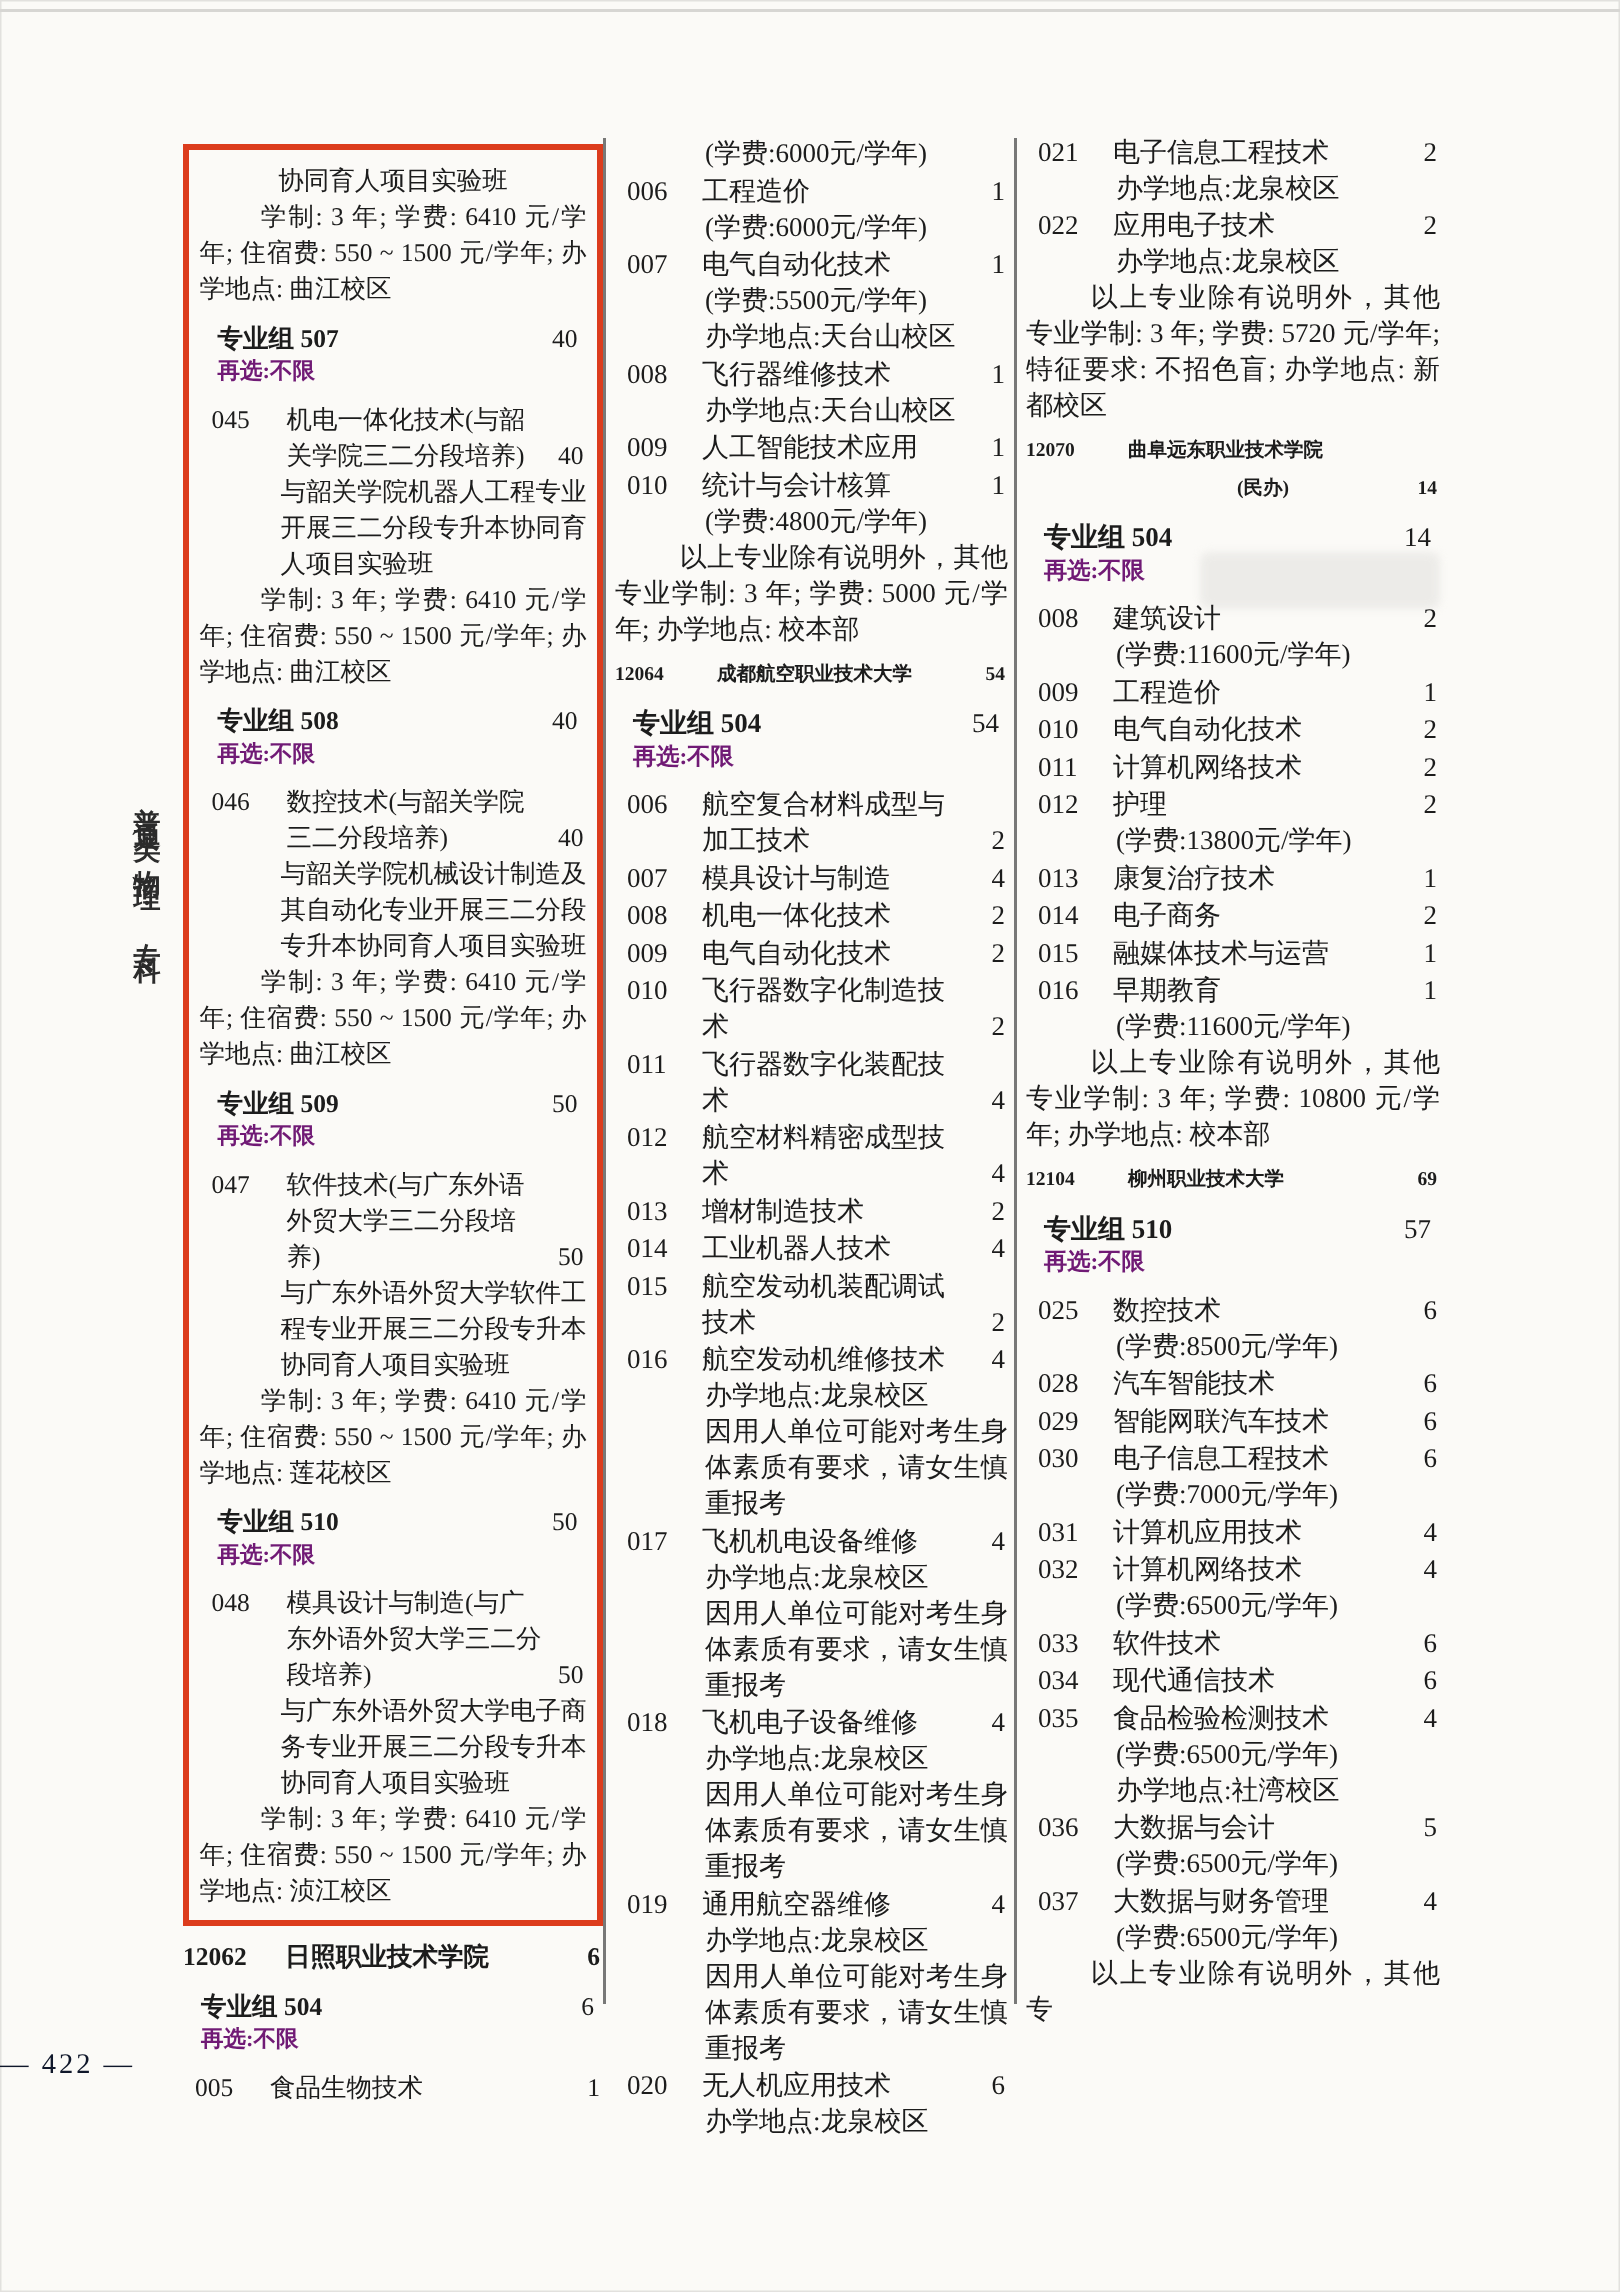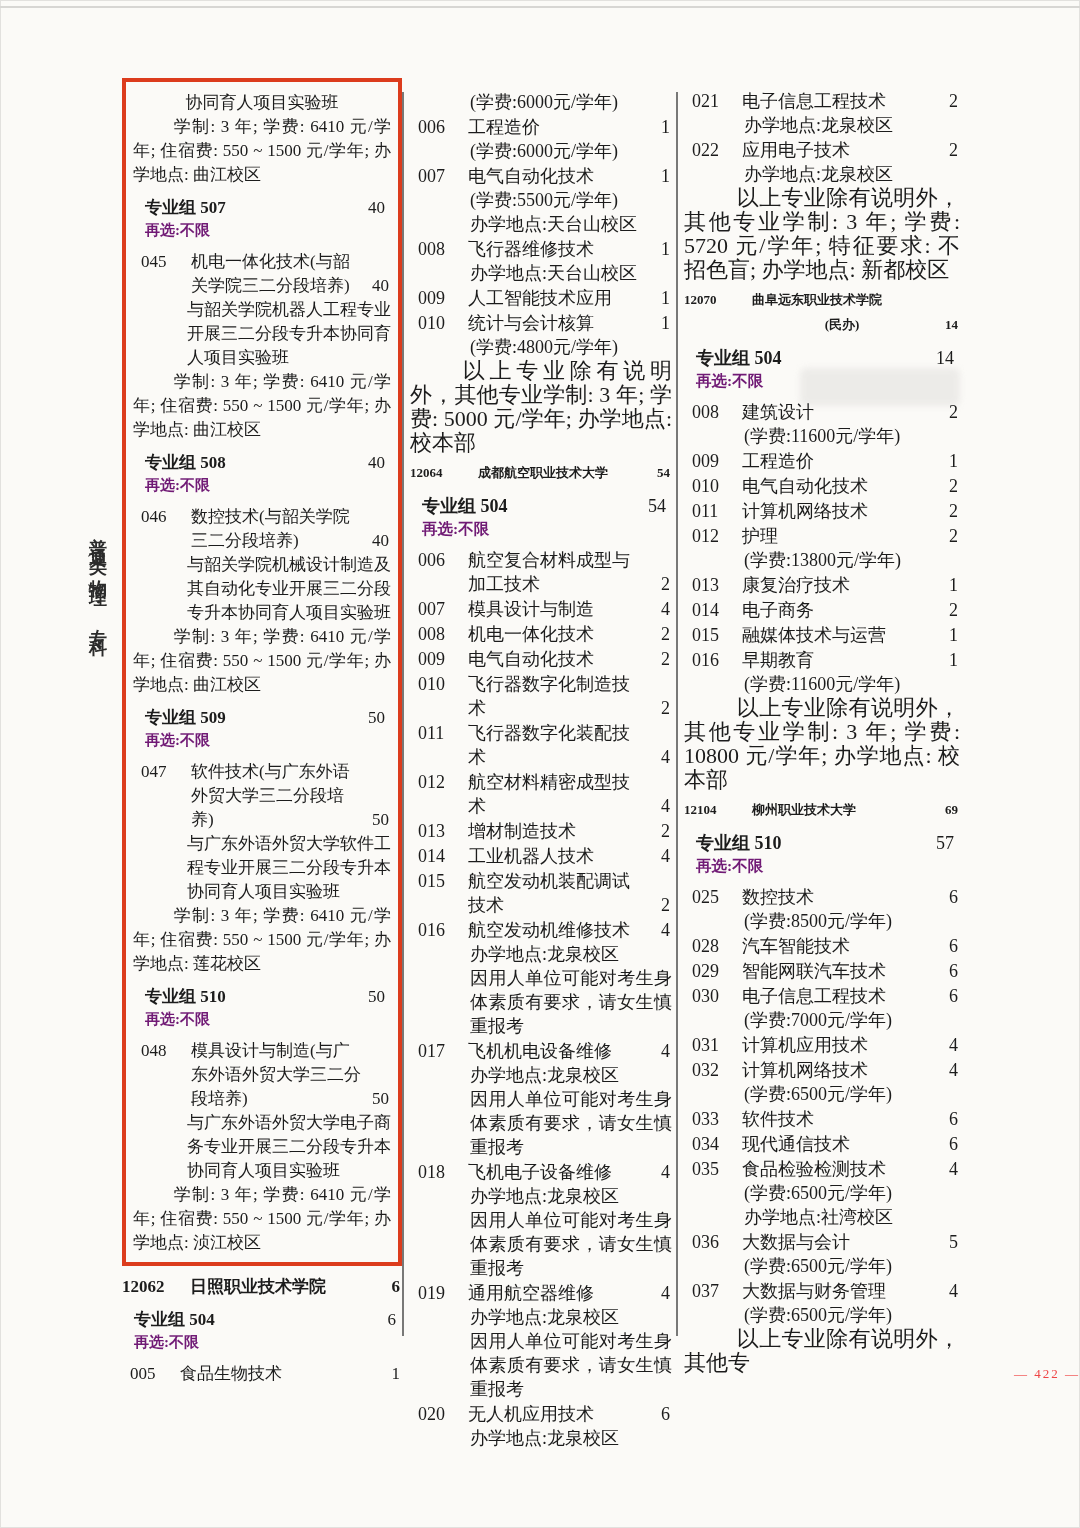--- a/index.html
+++ b/index.html
@@ -14,25 +14,25 @@
 
   .vrule{position:absolute;top:92px;height:1244px;width:2px;background:#4c4c4c;opacity:.75;}
   .vrule1{left:402px;}
   .vrule2{left:676px;}
 
   .col{position:absolute;display:block;}
   .col1{left:122px;top:78px;width:280px;}
   .col2{left:410px;top:90px;width:262px;}
   .col3{left:684px;top:88px;width:276px;}
 
-  .redbox{border:4px solid #dc3c1d;padding:9px 7px 7px 7px;margin-bottom:8px;}
+  .redbox{border:4px solid #dc3c1d;padding:9px 7px 7px 7px;margin-bottom:8px;margin-top:18px;}
 
   .row{display:flex;align-items:flex-end;line-height:24px;font-size:18px;}
   .col1 .row,.col1 .para{font-size:17px;}
-  .para{line-height:24px;font-size:22px;text-align:justify;text-indent:2.4em;}
+  .para{line-height:24px;font-size:18px;text-align:justify;text-indent:2.4em;}
 
   .center-title{justify-content:center;}
   .major{margin-top:1px;}
   .major .code{flex:0 0 50px;align-self:flex-start;padding-left:8px;}
   .major .name{flex:1;}
   .count{flex:0 0 26px;text-align:right;padding-right:2px;}
   .note{margin-left:60px;display:block;text-align:justify;}
   .col1 .note{margin-left:54px;}
 
   .group{justify-content:space-between;padding:0 4px 0 12px;margin-top:9px;
@@ -43,22 +43,22 @@
   .col1 .resel{font-size:15px;}
 
   .school{font-size:13px;font-weight:700;margin:5px 0 3px 0;line-height:25px;}
   .school .scode{flex:0 0 68px;align-self:flex-start;}
   .school .namewrap{flex:1;}
   .school .line2{text-align:center;}
 
   .smudge{position:absolute;left:800px;top:368px;width:160px;height:38px;
           background:#e9e8e5;filter:blur(3px);border-radius:6px;opacity:.8;}
 
-  .footer{position:absolute;top:1366px;left:0;width:100%;text-align:right;
-          font-size:13px;letter-spacing:2px;color:#ef4444;}
+  .footer{position:absolute;top:1366px;left:0;width:100%;text-align:left;
+          font-size:19px;letter-spacing:2px;color:#0f172a;}
 </style>
 </head>
 <body>
 
 <div class="page">
   <div class="page-edge"></div>
   <div class="smudge"></div>
 
   <div class="sidebar">普通类(物理)·专科</div>
 

